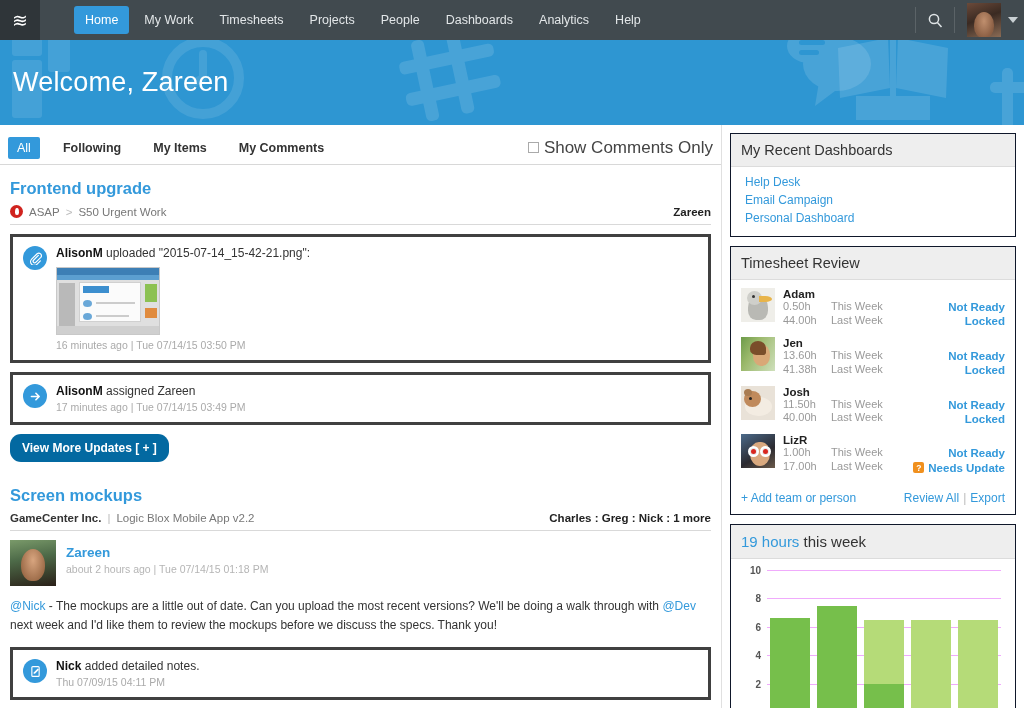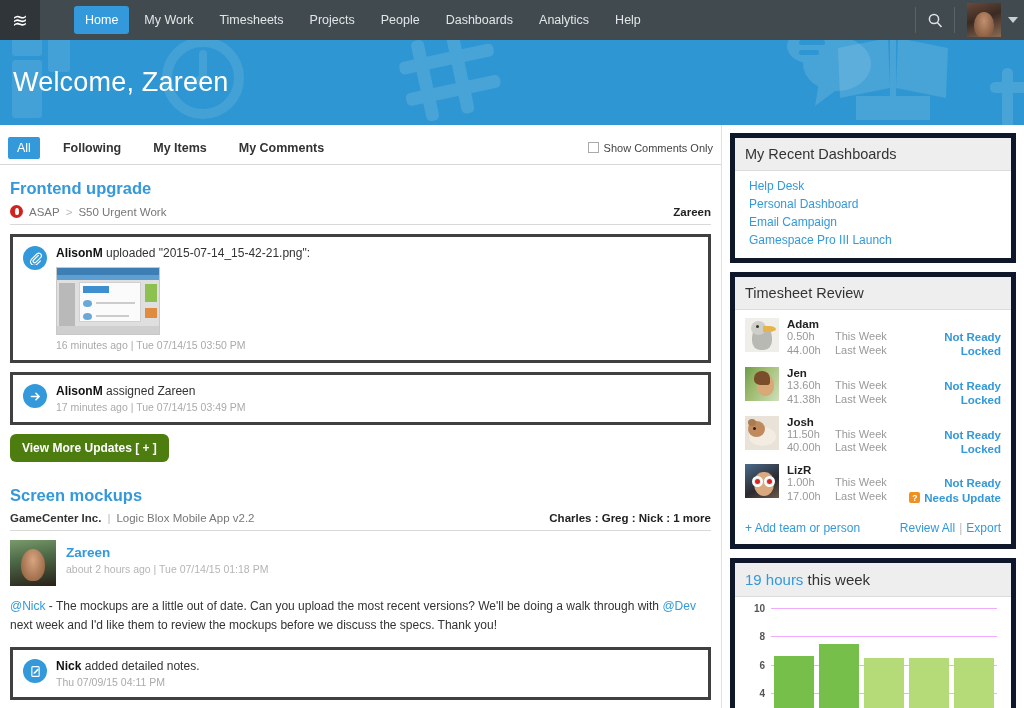--- a/index.html
+++ b/index.html
@@ -84,21 +84,21 @@
     height: 34px; padding: 0 8px; margin: 6px 0 0 0;
   }
   .tab {
     font-size: 12.5px; font-weight: bold; color: #333;
     padding: 4px 9px; margin-right: 14px; cursor: pointer;
     border-radius: 2px;
   }
   .tab.active { background: #3399db; color: #fff; font-weight: normal; }
   .cb-wrap {
     margin-left: auto; display: flex; align-items: center;
-    font-size: 11px; color: #444; cursor: pointer;
+    font-size: 17px; color: #444; cursor: pointer;
   }
   .cb {
     width: 11px; height: 11px; border: 1px solid #aaa;
     background: #fff; margin-right: 5px; display: inline-block;
   }
 
   
   .feed { padding: 0 10px; }
   .feed-item { padding-top: 16px; }
   .feed-title {
@@ -153,43 +153,43 @@
   .thumb .t-btn { position: absolute; left: 26px; top: 18px; width: 26px; height: 7px; background:#3d8fcf; }
   .thumb .t-r1 { position: absolute; left: 26px; top: 32px; width: 9px; height: 7px; background:#6aa8d8; border-radius:50%; }
   .thumb .t-r2 { position: absolute; left: 26px; top: 45px; width: 9px; height: 7px; background:#6aa8d8; border-radius:50%; }
   .thumb .t-l1 { position: absolute; left: 39px; top: 34px; right: 24px; height: 2px; background:#ccc; }
   .thumb .t-l2 { position: absolute; left: 39px; top: 47px; right: 30px; height: 2px; background:#ccc; }
   .thumb .t-or { position: absolute; right: 2px; top: 40px; width: 12px; height: 10px; background:#e08b3e; }
   .thumb .t-gr { position: absolute; right: 2px; top: 16px; width: 12px; height: 18px; background:#8cc152; }
   .thumb .t-foot { position: absolute; left:0; right:0; bottom:0; height:8px; background:#cfcfcf; }
 
   .btn-blue {
-    display: inline-block; background: #4d7c0f; color: #fff;
+    display: inline-block; background: #0369a1; color: #fff;
     font-size: 12px; font-weight: bold; padding: 7px 12px;
-    border-radius: 6px; cursor: pointer; margin-bottom: 6px;
+    border-radius: 11px; cursor: pointer; margin-bottom: 6px;
   }
 
   .comment-head { display: flex; align-items: flex-start; margin-bottom: 11px; }
   .c-avatar {
     width: 46px; height: 46px; margin-right: 10px; flex: none;
     background: linear-gradient(170deg,#7a9a6a 0%,#4d6a48 40%,#2a2018 100%);
     position: relative; overflow: hidden;
   }
   .c-avatar::after {
     content: ""; position: absolute; left: 11px; top: 9px;
     width: 24px; height: 32px; border-radius: 50% 50% 45% 45%;
     background: radial-gradient(ellipse at 50% 35%, #d8a57f 0%, #9c6b48 75%);
   }
   .c-name { font-size: 13.5px; color: #3399db; font-weight: bold; margin-top: 5px; }
   .c-time { font-size: 10.5px; color: #b5b5b5; margin-top: 3px; }
   .c-text { font-size: 12px; color: #333; line-height: 1.55; margin-bottom: 13px; }
   .c-text a, .ment { color: #3399db; cursor: pointer; }
 
   
-  .panel { border: 5px solid #0f172a; margin-bottom: 9px; background: #fff; }
+  .panel { border: 1px solid #0f172a; margin-bottom: 9px; background: #fff; }
   .panel-head {
     background: #eeeeee; border-bottom: 1px solid #dcdcdc;
     padding: 8px 10px; font-size: 14.5px; color: #333;
   }
   .panel-body { padding: 6px 10px 9px 10px; }
   .dash-link {
     display: block; font-size: 12px; color: #3399db;
     padding: 2px 0 2px 4px; cursor: pointer;
   }
 
@@ -476,23 +476,22 @@
 
     </div>
   </div>
 
   <div class="right-col">
 
     <div class="panel">
       <div class="panel-head">My Recent Dashboards</div>
       <div class="panel-body">
         <span class="dash-link">Help Desk</span>
+        <span class="dash-link">Email Campaign</span>
         <span class="dash-link">Personal Dashboard</span>
-        <span class="dash-link">Email Campaign</span>
-        <span class="dash-link">Gamespace Pro III Launch</span>
       </div>
     </div>
 
     <div class="panel">
       <div class="panel-head">Timesheet Review</div>
       <div class="panel-body" style="padding-top:4px;">
 
         <div class="ts-row">
           <div class="ts-av av-bird">
               <div class="b-body"></div>

